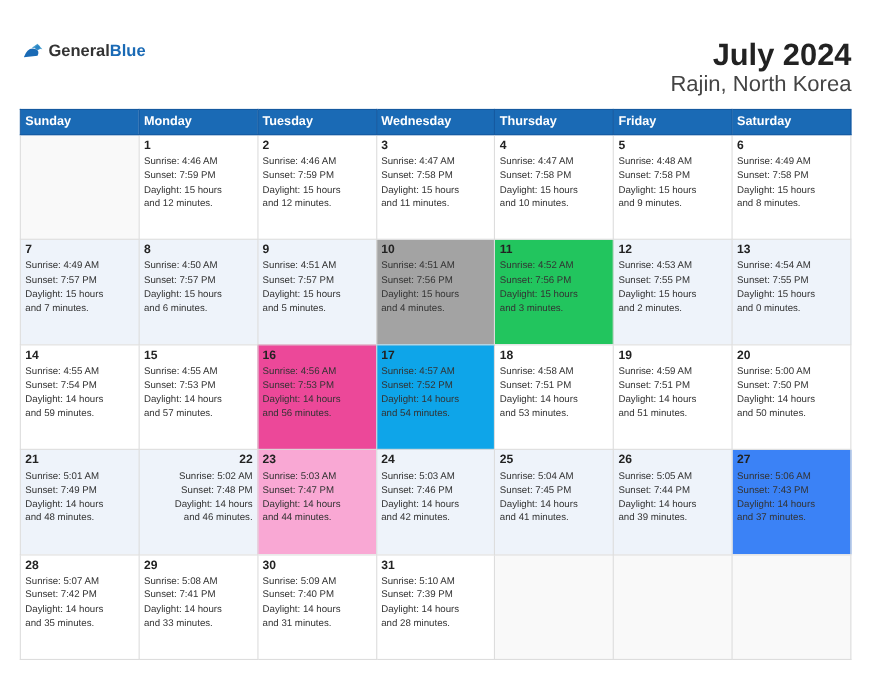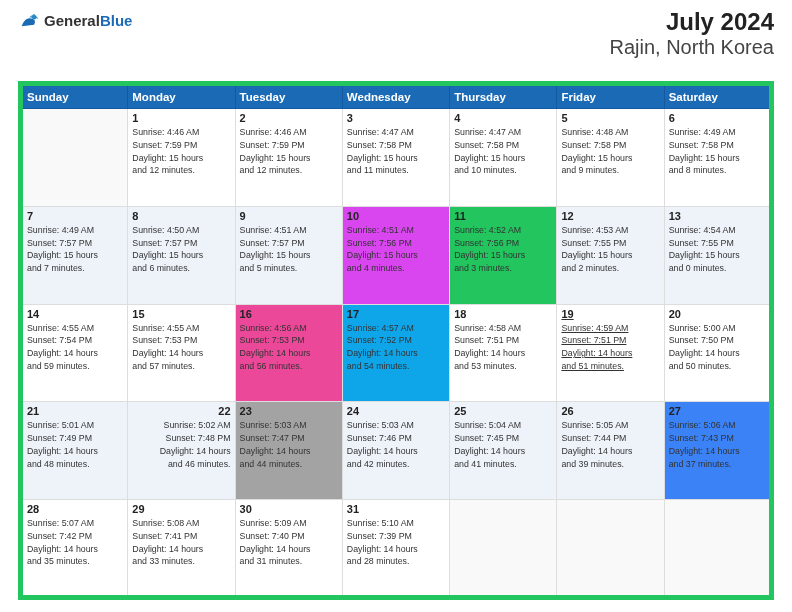--- a/index.html
+++ b/index.html
@@ -6,21 +6,21 @@
     body {
       font-family: Arial, sans-serif;
       background: #fff;
       width: 792px;
       height: 612px;
       overflow: hidden;
     }
     .page {
       width: 792px;
       height: 612px;
-      padding: 10px 18px 12px 18px;
+      padding: 36px 18px 12px 18px;
       display: flex;
       flex-direction: column;
     }
     .header {
       display: flex;
       justify-content: space-between;
       align-items: flex-start;
       margin-bottom: 10px;
     }
     .logo {
@@ -41,37 +41,36 @@
       line-height: 1.1;
     }
     .logo-icon {
       width: 22px;
       height: 22px;
     }
     .title-block {
       text-align: right;
     }
     .title-month {
-      font-size: 24px;
+      font-size: 28px;
       font-weight: bold;
       color: #222;
       line-height: 1;
     }
     .title-location {
       font-size: 20px;
       color: #444;
       margin-top: 2px;
     }
     .calendar {
       flex: 1;
-      border: 5px solid #22c55e;
+      border: 1px solid #22c55e;
       border-collapse: collapse;
       width: 100%;
       table-layout: fixed;
-      margin-top: 12px;
     }
     .calendar th {
       background: #1a6ab5;
       color: #fff;
       font-size: 11.5px;
       font-weight: bold;
       padding: 5px 4px;
       text-align: left;
       border: 1px solid #1559a0;
     }
@@ -203,21 +202,21 @@
 Daylight: 15 hours
 and 6 minutes.</div>
           </td>
           <td style="background: rgb(238, 243, 250);">
             <span class="day-number">9</span>
             <div class="day-info" style="white-space: pre-line;">Sunrise: 4:51 AM
 Sunset: 7:57 PM
 Daylight: 15 hours
 and 5 minutes.</div>
           </td>
-          <td style="background: #d946ef;">
+          <td style="background: #a3a3a3;">
             <span class="day-number">10</span>
             <div class="day-info" style="white-space: pre-line;">Sunrise: 4:51 AM
 Sunset: 7:56 PM
 Daylight: 15 hours
 and 4 minutes.</div>
           </td>
           <td style="background: #22c55e;">
             <span class="day-number">11</span>
             <div class="day-info" style="white-space: pre-line;">Sunrise: 4:52 AM
 Sunset: 7:56 PM
@@ -268,21 +267,21 @@
 Daylight: 14 hours
 and 54 minutes.</div>
           </td>
           <td style="background: rgb(255, 255, 255);">
             <span class="day-number">18</span>
             <div class="day-info" style="white-space: pre-line;">Sunrise: 4:58 AM
 Sunset: 7:51 PM
 Daylight: 14 hours
 and 53 minutes.</div>
           </td>
-          <td style="background: rgb(255, 255, 255); text-decoration: underline;">
+          <td style="background: rgb(255, 255, 255);">
             <span class="day-number">19</span>
             <div class="day-info" style="white-space: pre-line;">Sunrise: 4:59 AM
 Sunset: 7:51 PM
 Daylight: 14 hours
 and 51 minutes.</div>
           </td>
           <td style="background: rgb(255, 255, 255);">
             <span class="day-number">20</span>
             <div class="day-info" style="white-space: pre-line;">Sunrise: 5:00 AM
 Sunset: 7:50 PM
@@ -298,21 +297,21 @@
 Daylight: 14 hours
 and 48 minutes.</div>
           </td>
           <td style="background: rgb(238, 243, 250); text-align: right;">
             <span class="day-number">22</span>
             <div class="day-info" style="white-space: pre-line;">Sunrise: 5:02 AM
 Sunset: 7:48 PM
 Daylight: 14 hours
 and 46 minutes.</div>
           </td>
-          <td style="background: #a3a3a3;">
+          <td style="background: #f9a8d4;">
             <span class="day-number">23</span>
             <div class="day-info" style="white-space: pre-line;">Sunrise: 5:03 AM
 Sunset: 7:47 PM
 Daylight: 14 hours
 and 44 minutes.</div>
           </td>
           <td style="background: rgb(238, 243, 250);">
             <span class="day-number">24</span>
             <div class="day-info" style="white-space: pre-line;">Sunrise: 5:03 AM
 Sunset: 7:46 PM

